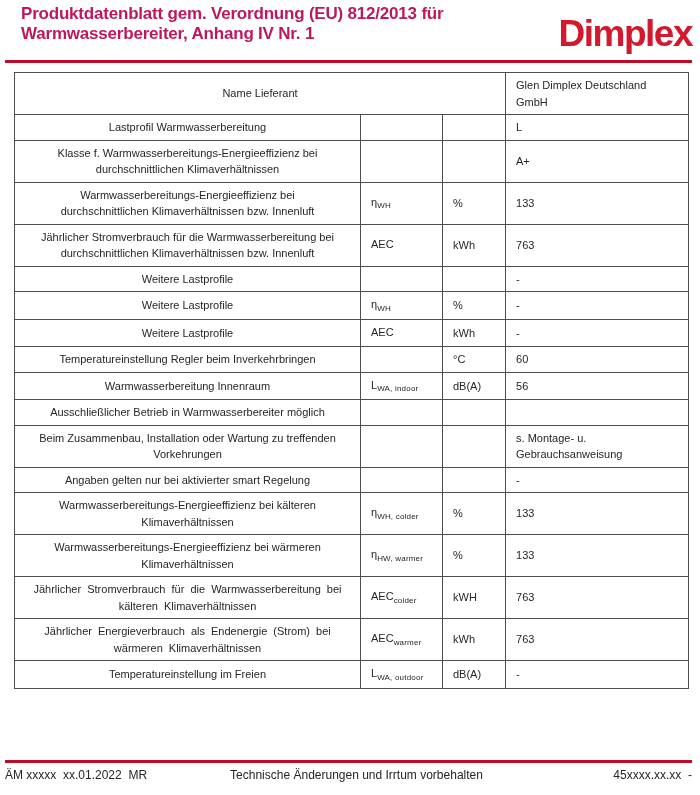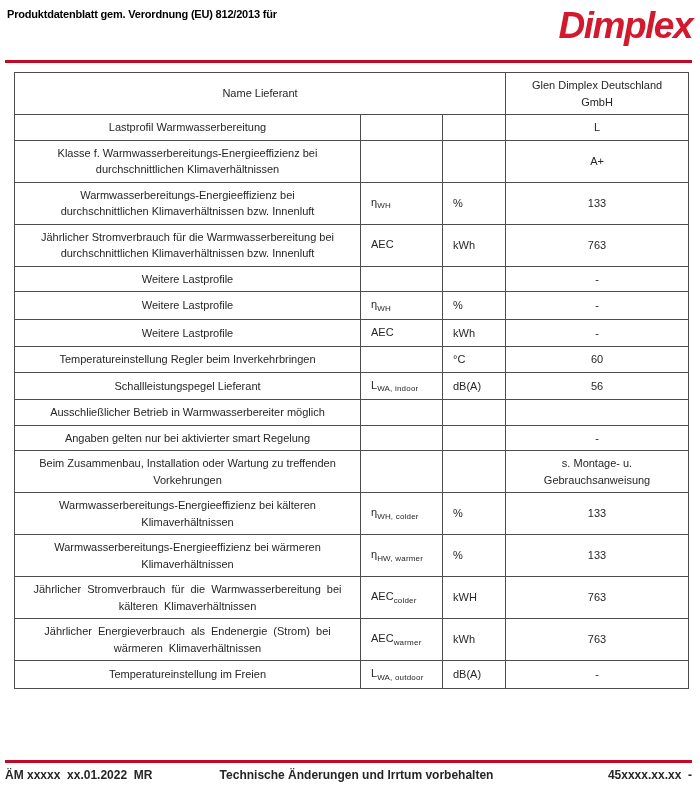--- a/index.html
+++ b/index.html
@@ -6,28 +6,28 @@
   html, body { margin: 0; padding: 0; }
   body {
     width: 700px; height: 795px; background: #ffffff;
     font-family: "Liberation Sans", sans-serif;
     color: #262626; position: relative; overflow: hidden;
   }
   .page { position: absolute; inset: 0; }
 
   
   .header-title {
-    position: absolute; top: 4px; left: 7px;
-    font-size: 11px; font-weight: bold; color: #000000;
+    position: absolute; top: 4px; left: 21px;
+    font-size: 17px; font-weight: bold; color: #be185d;
     line-height: 20px; letter-spacing: -0.2px;
   }
   .brand-logo {
-    position: absolute; top: 4px; right: 8px;
+    position: absolute; top: 12px; right: 8px;
     font-size: 37px; font-weight: bold; letter-spacing: -1.5px;
-    color: var(--brand-red, #D2192D); line-height: 44px; font-style: italic;
+    color: var(--brand-red, #D2192D); line-height: 44px;
   }
   .rule { position: absolute; left: 5px; width: 687px; height: 3px; background: var(--rule-red, #C00A26); }
   .rule-top { top: 60px; }
   .rule-bottom { top: 760px; }
 
   
   table.datasheet {
     position: absolute; top: 72px; left: 14px; width: 674px;
     border-collapse: collapse; table-layout: fixed;
     font-size: 11px; color: #262626;
@@ -37,39 +37,40 @@
     padding: 4px 10px;
     line-height: 16.5px;
     vertical-align: middle;
     overflow: hidden;
   }
   td.label { text-align: center; white-space: pre-line; }
   td.label.justify { white-space: pre-line; word-spacing: 3px; }
   td.symbol { padding-left: 8px; }
   td.symbol .sub { font-size: 8px; position: relative; top: 2.5px; letter-spacing: 0.2px; }
   td.unit { padding-left: 8px; }
-  td.value { text-align: center; white-space: pre-line; }
+  td.value { text-align: left; white-space: pre-line; }
 
   
   .footer {
     position: absolute; top: 768px; left: 5px; width: 687px;
     display: flex; justify-content: space-between; align-items: flex-end;
-    font-size: 12px; color: #262626; font-weight: bold;
+    font-size: 12px; color: #262626;
   }
   .footer span { white-space: pre; }
   .footer .center { position: absolute; left: 16px; right: 0; text-align: center; }
   .footer .left, .footer .right { position: relative; z-index: 1; background: transparent; }
 </style>
 </head>
 <body>
 
 <div class="page">
 
   <div class="header-title">
     <div>Produktdatenblatt gem. Verordnung (EU) 812/2013 für</div>
+    <div>Warmwasserbereiter, Anhang IV Nr. 1</div>
   </div>
 
   <div class="brand-logo">Dimplex</div>
 
   <div class="rule rule-top"></div>
 
   <table class="datasheet">
     <colgroup>
       <col style="width:346px">
       <col style="width:82px">
@@ -126,44 +127,44 @@
           <td class="unit">kWh</td>
           <td class="value">-</td>
         </tr>
         <tr>
           <td class="label">Temperatureinstellung Regler beim Inverkehrbringen</td>
           <td class="symbol"><span></span><span class="sub"></span></td>
           <td class="unit">°C</td>
           <td class="value">60</td>
         </tr>
         <tr>
-          <td class="label">Schallleistungspegel Lieferant</td>
+          <td class="label">Warmwasserbereitung Innenraum</td>
           <td class="symbol"><span>L</span><span class="sub">WA, indoor</span></td>
           <td class="unit">dB(A)</td>
           <td class="value">56</td>
         </tr>
         <tr>
           <td class="label">Ausschließlicher Betrieb in Warmwasserbereiter möglich</td>
           <td class="symbol"><span></span><span class="sub"></span></td>
           <td class="unit"></td>
           <td class="value"></td>
         </tr>
         <tr>
-          <td class="label">Angaben gelten nur bei aktivierter smart Regelung</td>
-          <td class="symbol"><span></span><span class="sub"></span></td>
-          <td class="unit"></td>
-          <td class="value">-</td>
-        </tr>
-        <tr>
           <td class="label">Beim Zusammenbau, Installation oder Wartung zu treffenden
 Vorkehrungen</td>
           <td class="symbol"><span></span><span class="sub"></span></td>
           <td class="unit"></td>
           <td class="value">s. Montage- u.
 Gebrauchsanweisung</td>
+        </tr>
+        <tr>
+          <td class="label">Angaben gelten nur bei aktivierter smart Regelung</td>
+          <td class="symbol"><span></span><span class="sub"></span></td>
+          <td class="unit"></td>
+          <td class="value">-</td>
         </tr>
         <tr>
           <td class="label">Warmwasserbereitungs-Energieeffizienz bei kälteren
 Klimaverhältnissen</td>
           <td class="symbol"><span>η</span><span class="sub">WH, colder</span></td>
           <td class="unit">%</td>
           <td class="value">133</td>
         </tr>
         <tr>
           <td class="label">Warmwasserbereitungs-Energieeffizienz bei wärmeren

